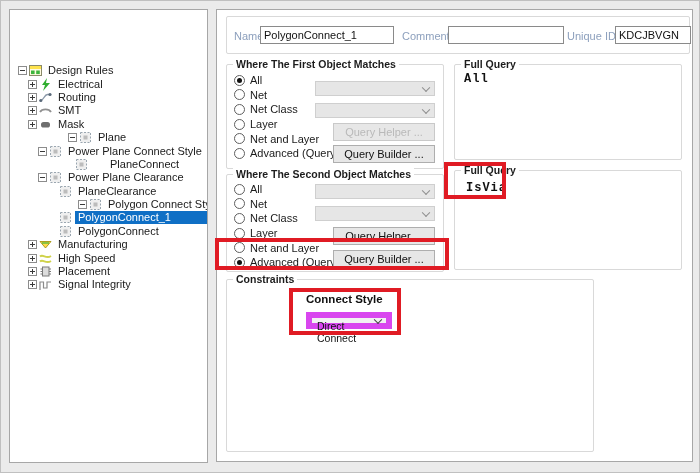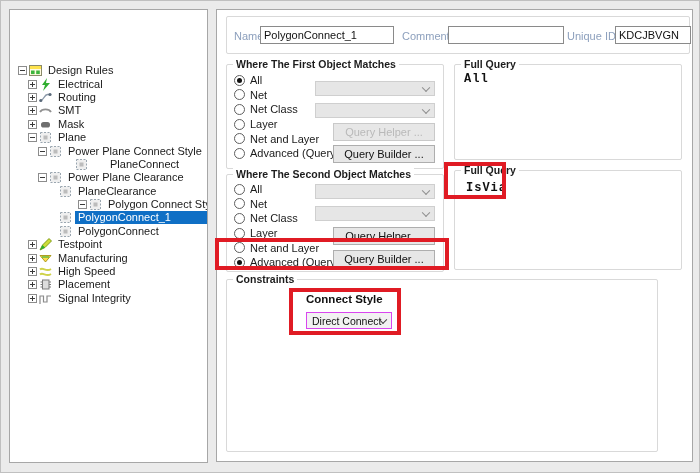--- a/index.html
+++ b/index.html
@@ -33,21 +33,21 @@
 
   
   .radio-col { position:absolute; left:7px; }
   .radio-row { display:flex; align-items:center; height:14.6px; }
   .radio { width:11px; height:11px; border:1px solid #5f5f5f; border-radius:50%; background:#fff; margin-right:5px; position:relative; flex:0 0 11px; }
   .radio.checked::after { content:''; position:absolute; left:2px; top:2px; width:5px; height:5px; border-radius:50%; background:#111; }
 
   
   .combo { position:absolute; border:1px solid #cfcfcf; background:#e6e6e6; }
   .combo .chev, .combo-en .chev { position:absolute; right:5px; top:50%; width:6px; height:6px; border-right:1.4px solid #8f8f8f; border-bottom:1.4px solid #8f8f8f; transform:translateY(-70%) rotate(45deg); }
-  .combo-en { position:absolute; border:1px solid #d946ef; background:#f2f2f2; font-size:10.5px; color:#111; padding:2px 8px 0 5px; }
+  .combo-en { position:absolute; border:6px solid #d946ef; background:#f2f2f2; font-size:10.5px; color:#111; padding:2px 8px 0 5px; }
   .combo-en .chev { border-color:#444; }
   .btn { position:absolute; border:1px solid #aeaeae; background:#e7e7e7; font-family:"Liberation Sans",sans-serif; font-size:11px; color:#111; text-align:center; padding:0; }
   .btn.disabled { color:#b9b9b9; border-color:#c9c9c9; }
 
   
   .fq-text { position:absolute; font-family:"Liberation Mono", monospace; font-size:12px; font-weight:bold; letter-spacing:1px; color:#111; }
 
   .cs-label { position:absolute; font-weight:bold; font-size:11.5px; color:#111; }
 
   
@@ -102,21 +102,21 @@
       </div>
       <div class="tree-row" style="padding-left: 18px;">
         <span class="expander plus"></span>
         <span class="tree-icon">
           <svg width="13" height="13">
             <rect x="2" y="4" width="9" height="5.5" rx="2.6" fill="#6e6e6e"></rect>
           </svg>
         </span>
         <span class="tree-label">Mask</span>
       </div>
-      <div class="tree-row" style="padding-left: 18px;">
+      <div class="tree-row" style="padding-left: 18px; margin-left: 40px;">
         <span class="expander"></span>
         <span class="tree-icon">
           <svg width="13" height="13">
             <rect x="1.5" y="1.5" width="10" height="10" fill="#efefef" stroke="#9aa6b0" stroke-dasharray="2,1.5"></rect>
             <rect x="4.5" y="4.5" width="4" height="4" fill="#bcbcbc"></rect>
           </svg>
         </span>
         <span class="tree-label">Plane</span>
       </div>
       <div class="tree-row" style="padding-left: 28px;">
@@ -181,30 +181,20 @@
       </div>
       <div class="tree-row" style="padding-left: 38px;">
         <span class="l3-spacer"></span>
         <span class="tree-icon">
           <svg width="13" height="13">
             <rect x="1.5" y="1.5" width="10" height="10" fill="#efefef" stroke="#9aa6b0" stroke-dasharray="2,1.5"></rect>
             <rect x="4.5" y="4.5" width="4" height="4" fill="#bcbcbc"></rect>
           </svg>
         </span>
         <span class="tree-label">PolygonConnect</span>
-      </div>
-      <div class="tree-row" style="padding-left: 18px;">
-        <span class="expander plus"></span>
-        <span class="tree-icon">
-          <svg width="13" height="13">
-            <path d="M1 12 L3.5 7 L10 0.5 L12.5 3 L6 9.5 Z" fill="#cddc39" stroke="#6a8a00" stroke-width="0.8"></path>
-            <path d="M1 12 L3.5 7 L6 9.5 Z" fill="#2fae2f"></path>
-          </svg>
-        </span>
-        <span class="tree-label">Testpoint</span>
       </div>
       <div class="tree-row" style="padding-left: 18px;">
         <span class="expander plus"></span>
         <span class="tree-icon">
           <svg width="13" height="13">
             <path d="M1 3.5 L12 3.5 L6.5 10 Z" fill="#ffd94d" stroke="#9a8a00" stroke-width="0.8"></path>
             <path d="M3 5 L10 5" stroke="#3db53d" stroke-width="1.2"></path>
           </svg>
         </span>
         <span class="tree-label">Manufacturing</span>
@@ -330,21 +320,21 @@
         </div>
       <button class="btn" style="left:106px; top:52px; width:102px; height:18px;">Query Helper ...</button>
       <button class="btn" style="left:106px; top:75px; width:102px; height:18px;">Query Builder ...</button>
     </div>
 
     <div class="groupbox" style="left:237px; top:160px; width:228px; height:100px;">
       <span class="gb-title">Full Query</span>
       <span class="fq-text" style="left:11px; top:10px;">IsVia</span>
     </div>
 
-    <div class="groupbox" style="left:9px; top:269px; width:432px; height:173px;">
+    <div class="groupbox" style="left:9px; top:269px; width:368px; height:173px;">
       <span class="gb-title">Constraints</span>
       <span class="cs-label" style="left:79px; top:13px;">Connect Style</span>
       <div class="combo-en" style="left:79px; top:32px; width:86px; height:17px;">
         <span>Direct Connect</span>
         <span class="chev"></span>
       </div>
     </div>
   </div>
 
   <div class="ann" style="left: 214px; top: 237px; width: 234px; height: 32px; border-color: rgb(224, 27, 36);"></div>

